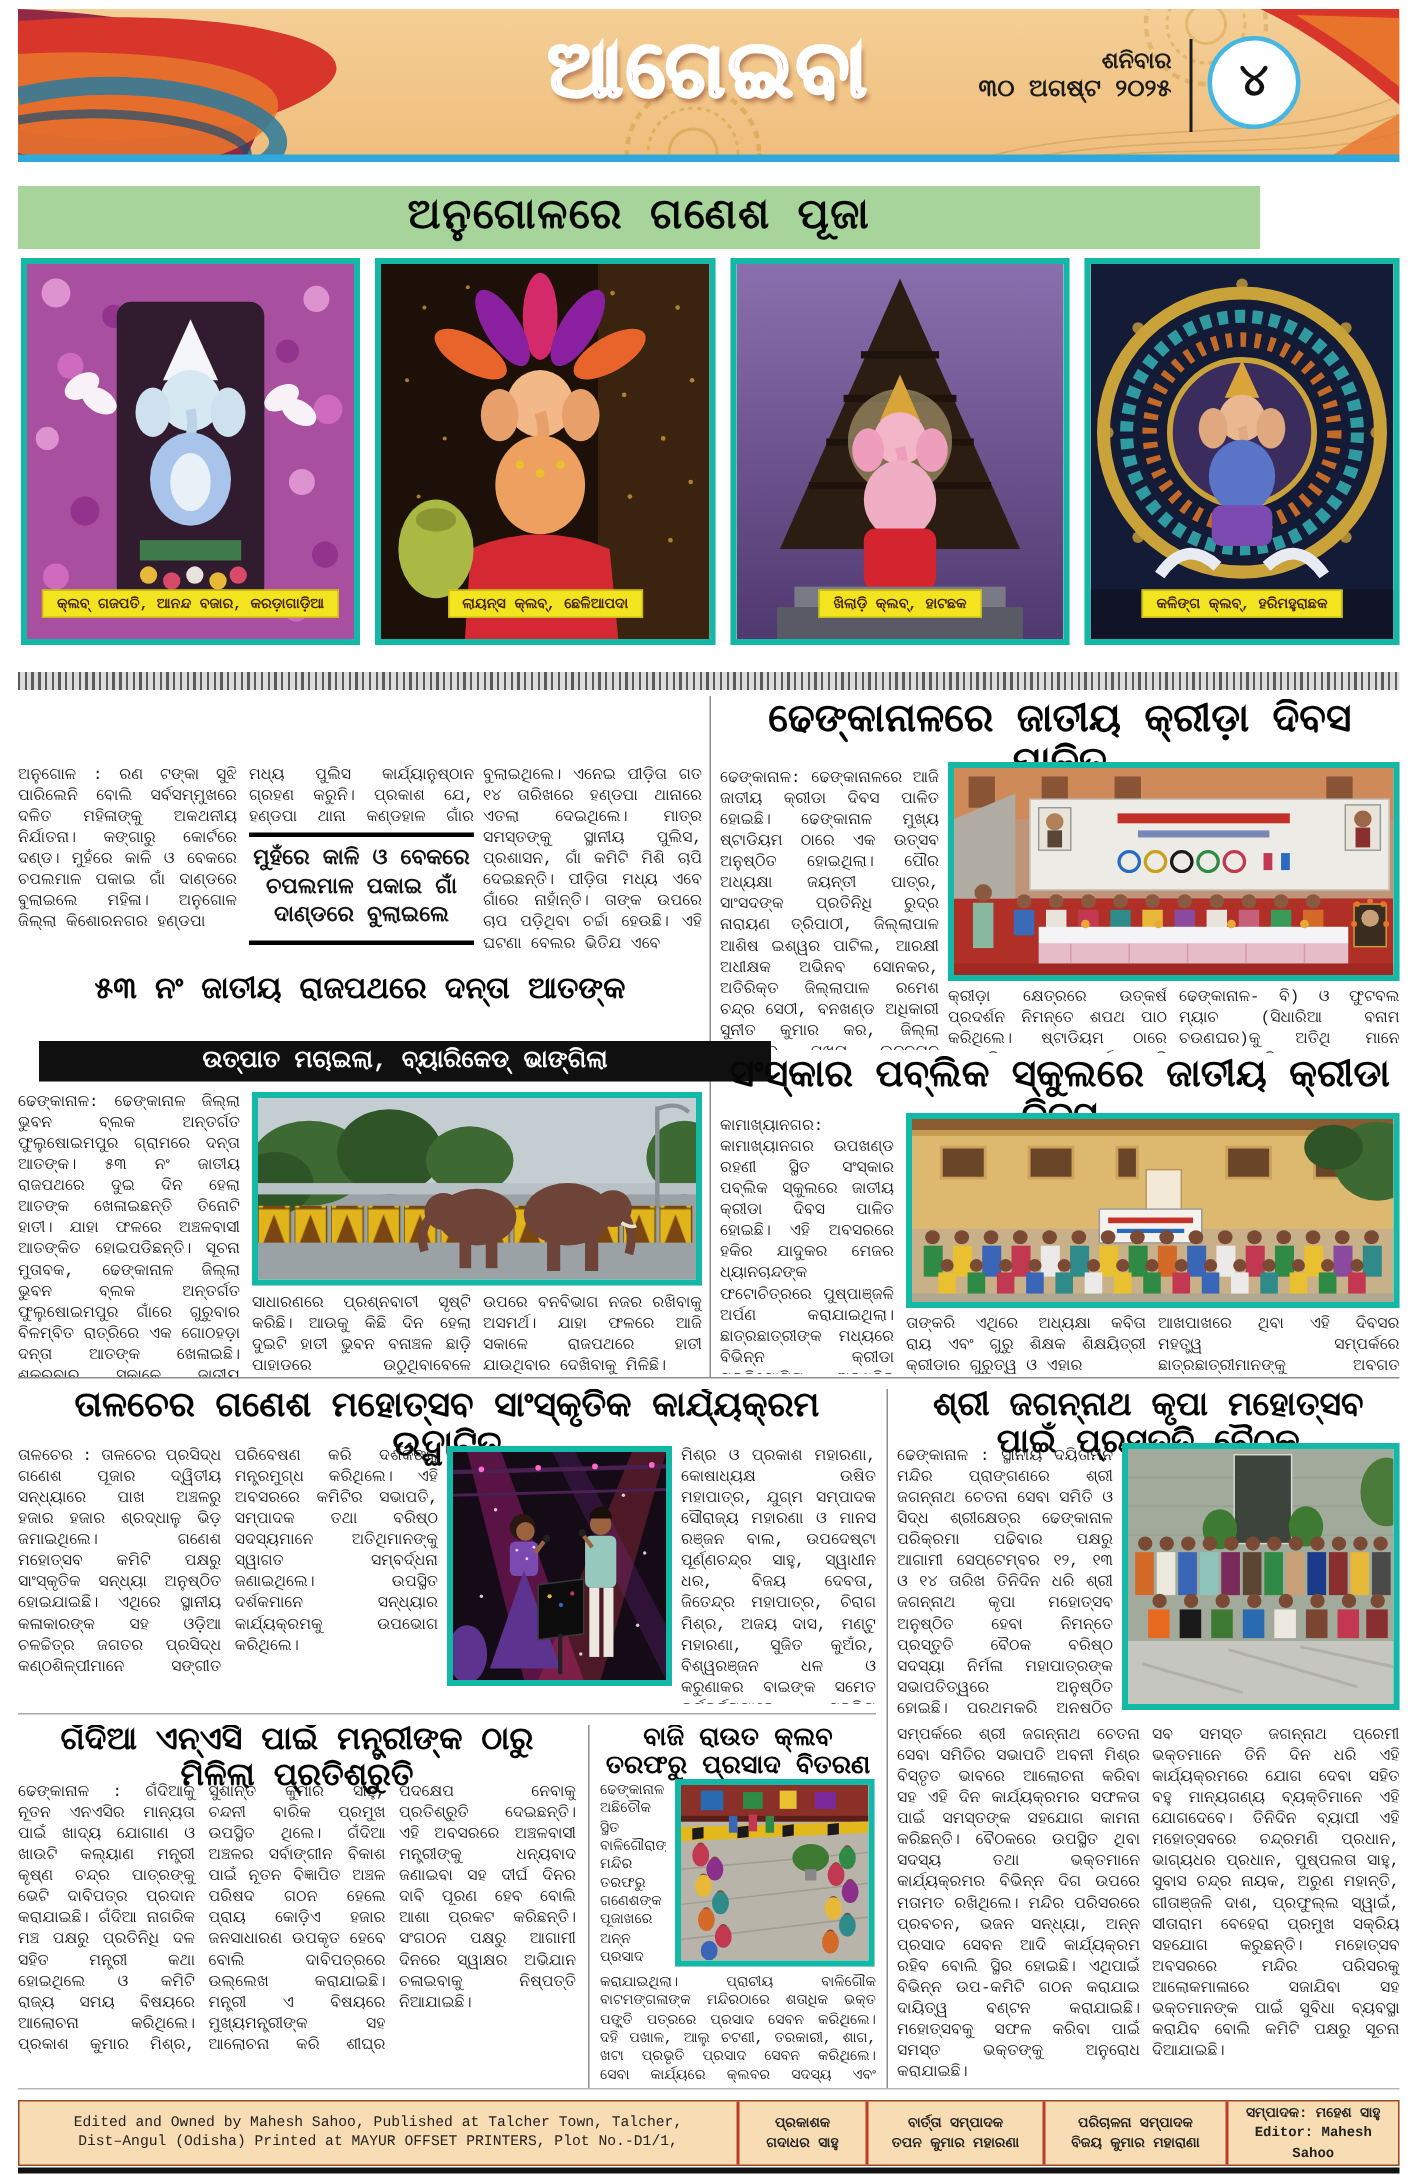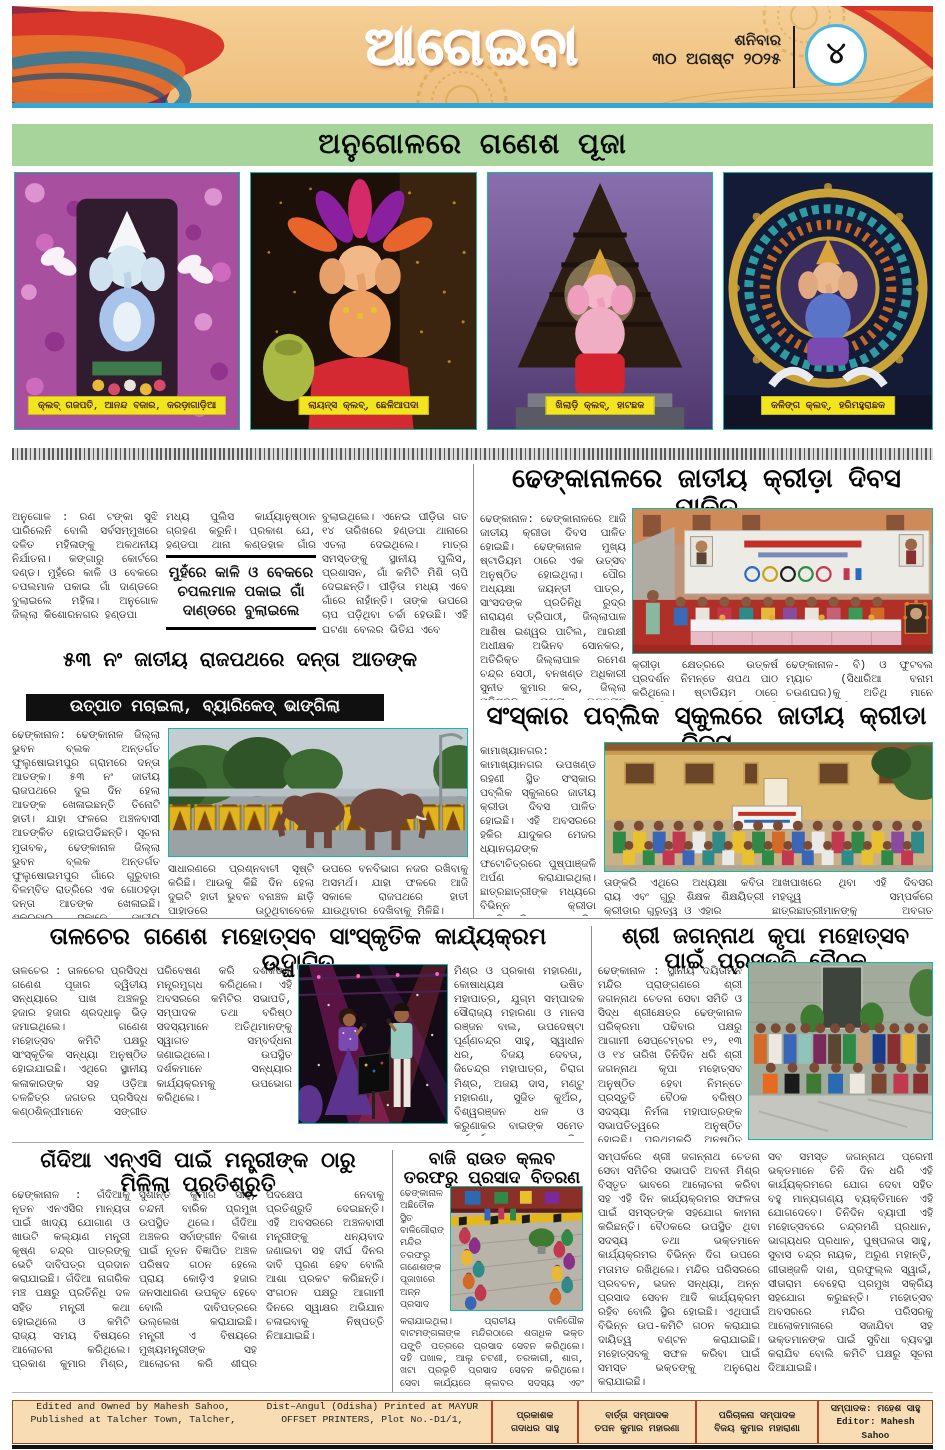--- a/index.html
+++ b/index.html
@@ -5,51 +5,51 @@
   *{margin:0;padding:0;box-sizing:border-box}
   html,body{background:#ffffff}
   #page{position:relative;width:945px;height:1450px;background:#fff;overflow:hidden;
         font-family:Liberation Mono, monospace;color:#151515}
   .abs{position:absolute}
   .bt{font-size:10.5px;line-height:1.34;text-align:justify;color:#1a1a1a;overflow:hidden}
   .bt-sm{font-size:9.5px;line-height:1.3;text-align:justify;color:#1a1a1a;overflow:hidden}
   .hl{font-weight:700;color:#060606;text-align:center;line-height:1.12;overflow:hidden}
   .vrule{width:1px;background:#8d8d8d}
   .hrule{height:1px;background:#8d8d8d}
-  .photo{border:1px solid #14b8a6;overflow:hidden;background:#ddd}
+  .photo{border:4px solid #14b8a6;overflow:hidden;background:#ddd}
   .photo svg{display:block;width:100%;height:100%}
   .cap{position:absolute;left:50%;transform:translateX(-50%);background:#f2e41e;color:#46210a;
        font-weight:700;font-size:9.5px;padding:3px 9px;white-space:nowrap;border:1px solid #c8b81a}
   
   #masthead{left:12px;top:6px;width:921px;height:102px;background:linear-gradient(180deg,#f4cf96,#efbd7c);overflow:hidden}
   #masthead svg{position:absolute;left:0;top:0;width:100%;height:100%}
   #paper-title{position:absolute;left:0;right:0;top:14px;text-align:center;
        font-size:52px;font-weight:700;color:#d8262c;-webkit-text-stroke:2px #ffffff;
        text-shadow:2px 3px 3px rgba(110,30,20,.45);letter-spacing:2px}
   #date-block{position:absolute;right:152px;top:26px;text-align:right;font-weight:700;color:#1c1c1c}
   #date-block .wd{font-size:15px}
   #date-block .dt{font-size:16px;margin-top:0}
   #mast-vline{position:absolute;right:138px;top:20px;width:2px;height:62px;background:#1c1c1c}
   #page-circle{position:absolute;right:66px;top:18px;width:62px;height:62px;border-radius:50%;
        background:#ffffff;border:3px solid #46b6e2;display:flex;align-items:center;justify-content:center;
        font-size:30px;font-weight:700;color:#111}
   #mast-blue{position:absolute;left:0;bottom:0;width:100%;height:5px;background:#2fa8db}
   
-  #banner{left:12px;top:124px;width:921px;height:42px;background:#a7d49b;display:flex;align-items:center;justify-content:center}
+  #banner{left:12px;top:124px;width:828px;height:42px;background:#a7d49b;display:flex;align-items:center;justify-content:center}
   #banner .t{font-size:28px;font-weight:700;color:#070707;letter-spacing:1px}
   
   #ticks{left:12px;top:448px;width:921px;height:12px;
      background:repeating-linear-gradient(90deg,#5a5a5a 0 1.5px,#dcdcdc 1.5px 4.5px)}
   .blackbar{background:#101010;color:#fff;font-weight:700;font-size:16px;text-align:center;line-height:27px;overflow:hidden}
   .court-box{border-top:3px solid #000;border-bottom:3px solid #000;padding:6px 1px;
      font-size:14.5px;font-weight:700;text-align:center;line-height:1.3;margin-top:5px}
   
   #footer{left:12px;top:1400px;width:921px;height:44px;background:#f8dcb4;border:1px solid #9a4a22;
       display:flex;align-items:stretch}
-  #footer .eng{flex:0 0 478px;display:flex;flex-direction:row;justify-content:center;text-align:center;
+  #footer .eng{flex:0 0 478px;display:flex;flex-direction:column;justify-content:center;text-align:center;
       font-size:9.8px;line-height:1.3;color:#222;font-weight:500}
   #footer .ocol{border-left:2px solid #c03a28;display:flex;flex-direction:column;justify-content:center;
       text-align:center;font-size:9.3px;font-weight:700;color:#222;line-height:1.45;padding:0 6px}
   #footer .ocol.c1{flex:0 0 86px}
   #footer .ocol.c2{flex:0 0 118px}
   #footer .ocol.c3{flex:0 0 122px}
   #footer .ocol.c4{flex:1 1 auto}
   #footer-black{left:12px;top:1445px;width:921px;height:4px;background:#121212}
 </style>
 </head>
@@ -342,21 +342,21 @@
           <circle cx="296" cy="110" r="2"></circle>
           <circle cx="274" cy="110" r="2"></circle>
         </g>
       <rect y="138" width="301" height="8" fill="#a02820"></rect>
     </svg>
   </div>
   <div class="abs bt" style="left:632px;top:658px;width:146px;height:44px">କ୍ରୀଡ଼ା କ୍ଷେତ୍ରରେ ଉତ୍କର୍ଷ ପ୍ରଦର୍ଶନ ନିମନ୍ତେ ଶପଥ ପାଠ କରିଥିଲେ। ଷ୍ଟାଡିୟମ ଠାରେ ଆୟୋଜିତ ବକ୍ତୃତ୍ୱପୂର୍ଣ୍ଣ ହକି ମ୍ୟାଚ (ଢେଙ୍କାନାଳ- ଏ ବନାମ</div>
   <div class="abs bt" style="left:786px;top:658px;width:147px;height:44px">ଢେଙ୍କାନାଳ- ବି) ଓ ଫୁଟବଲ ମ୍ୟାଚ (ସିଧାରିଆ ବନାମ ଚଉଣଘର)କୁ ଅତିଥି ମାନେ ଶୁଭାରମ୍ଭ କରିଥିଲେ।</div>
 
   <div class="abs hl" style="left:12px;top:650px;width:456px;font-size:20px">୫୩ ନଂ ଜାତୀୟ ରାଜପଥରେ ଦନ୍ତା ଆତଙ୍କ</div>
-  <div class="abs blackbar" style="left:26px;top:694px;width:358px;height:27px">ଉତ୍ପାତ ମଚାଇଲା, ବ୍ୟାରିକେଡ୍ ଭାଙ୍ଗିଲା</div>
+  <div class="abs blackbar" style="left:26px;top:694px;width:488px;height:27px">ଉତ୍ପାତ ମଚାଇଲା, ବ୍ୟାରିକେଡ୍ ଭାଙ୍ଗିଲା</div>
   <div class="abs bt" style="left:12px;top:728px;width:148px;height:190px">ଢେଙ୍କାନାଳ: ଢେଙ୍କାନାଳ ଜିଲ୍ଲା ଭୁବନ ବ୍ଲକ ଅନ୍ତର୍ଗତ ଫୁଲୁଷୋଇମପୁର ଗ୍ରାମରେ ଦନ୍ତା ଆତଙ୍କ। ୫୩ ନଂ ଜାତୀୟ ରାଜପଥରେ ଦୁଇ ଦିନ ହେଲା ଆତଙ୍କ ଖେଳାଇଛନ୍ତି ତିନୋଟି ହାତୀ। ଯାହା ଫଳରେ ଅଞ୍ଚଳବାସୀ ଆତଙ୍କିତ ହୋଇପଡିଛନ୍ତି। ସୂଚନା ମୁତାବକ, ଢେଙ୍କାନାଳ ଜିଲ୍ଲା ଭୁବନ ବ୍ଲକ ଅନ୍ତର୍ଗତ ଫୁଲୁଷୋଇମପୁର ଗାଁରେ ଗୁରୁବାର ବିଳମ୍ବିତ ରାତ୍ରିରେ ଏକ ଗୋଠହଡ଼ା ଦନ୍ତା ଆତଙ୍କ ଖେଳାଇଛି। ଶୁକ୍ରବାର ସକାଳେ ଜାତୀୟ ରାଜପଥ ୫୩ ଅନତିଦୂରରେ ଦୁଇଟି ହାତୀ ରାସ୍ତାର ଦୁଇପାଖ ବ୍ୟାରିକେଡ୍ ଭାଙ୍ଗି ଯାଜପୁର ଜିଲ୍ଲାର ସୁକିନ୍ଦା ଥାନା ଅନ୍ତର୍ଗତ ପୂର୍ବ ସଂରକ୍ଷିତ ଜଙ୍ଗଲରେ ଡେରା ପକାଇଛନ୍ତି। ମାତ୍ର ଭୁବନ ବନ ବିଭାଗ କର୍ମଚାରୀଙ୍କ ଉପର ନଥିବା</div>
   <div class="abs photo" style="left:168px;top:728px;width:300px;height:129px">
     <svg viewBox="0 0 300 128" preserveAspectRatio="none">
       <defs>
         <pattern id="barr" width="25" height="26" patternUnits="userSpaceOnUse">
           <rect width="22" height="26" fill="#e2b41c" stroke="#6b4e0e"></rect>
           <polygon points="3,26 11,4 19,26" fill="#7a4612"></polygon>
         </pattern>
       </defs>
       <rect width="300" height="128" fill="#9aa2a6"></rect>

